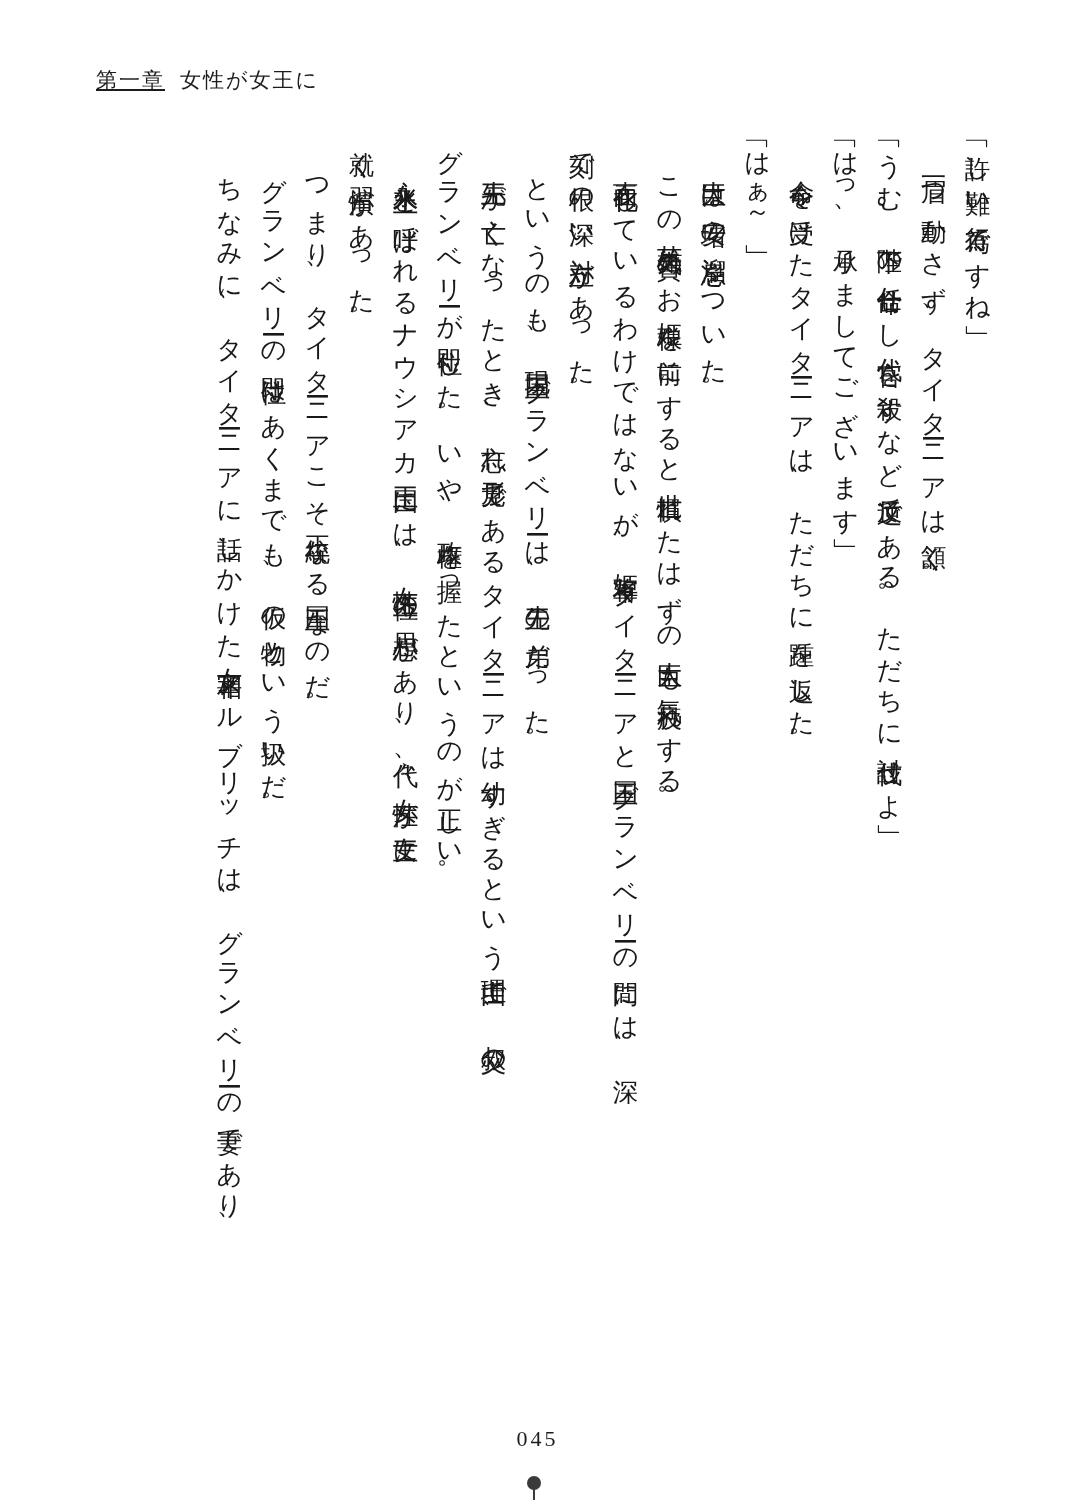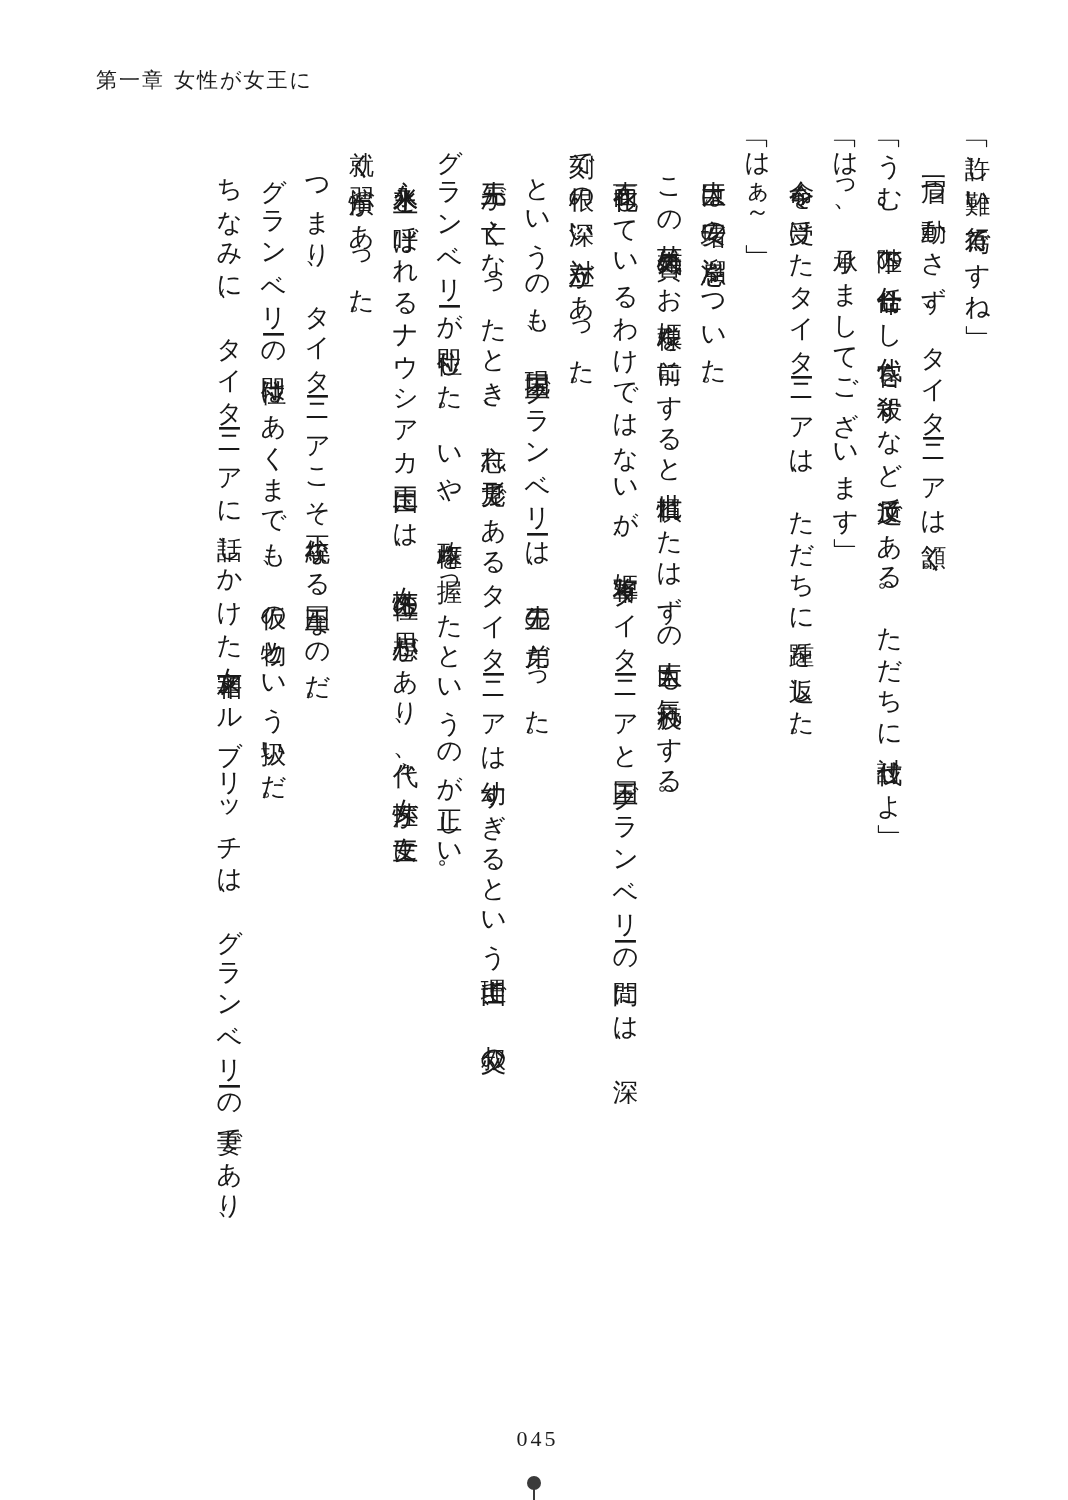--- a/index.html
+++ b/index.html
@@ -23,21 +23,22 @@
   .running-head {
     position: absolute;
     top: 66px;
     left: 96px;
     font-size: 21px;
     letter-spacing: 2px;
     color: #1c1c1c;
     white-space: nowrap;
   }
   .running-head .chapter-num {
-    margin-right: 9px;
+    margin-right: 15px;
+    text-decoration: underline;
   }
 
   
   .body-area {
     position: absolute;
     top: 132px;
     left: 78px;
     width: 912px;
     height: 1232px;
     display: flex;

